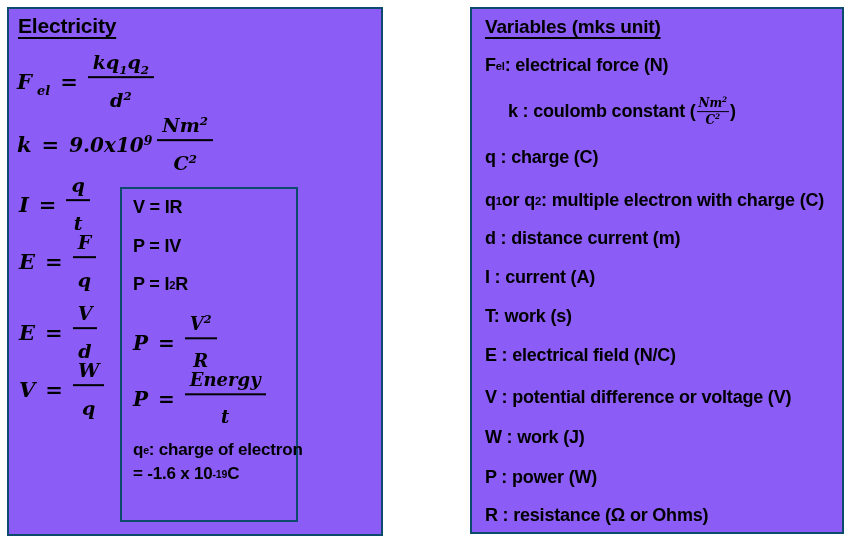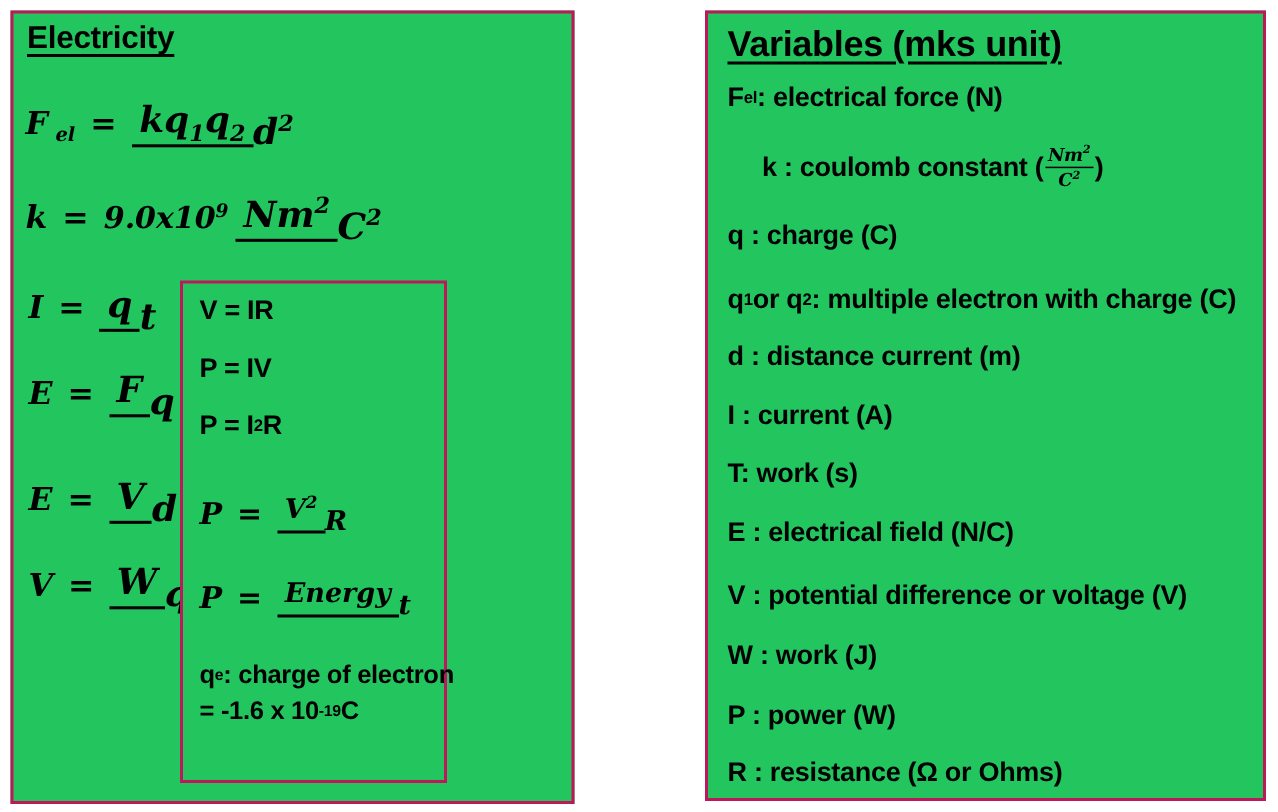--- a/index.html
+++ b/index.html
@@ -1,51 +1,51 @@
 <!DOCTYPE html>
 <html><head>
 <meta charset="utf-8">
 <style>
   * { margin:0; padding:0; box-sizing:border-box; }
   html,body { background:#ffffff; }
   body {
     width:852px; height:541px; position:relative; overflow:hidden;
     font-family:"Liberation Sans", sans-serif; color:#000;
   }
-  .box { position:absolute; border:2px solid #be185d; background:#22c55e;text-decoration:underline; }
+  .box { position:absolute; border:2px solid #0c4a6e; background:#8b5cf6;text-decoration:underline; }
   .row {
     position:absolute; transform:translateY(-50%);
     display:flex; align-items:center; white-space:nowrap;
   }
   .sans { font-family:"Liberation Sans", sans-serif; font-weight:bold; letter-spacing:-0.2px; }
   .math { font-family:"DejaVu Serif", serif; font-weight:bold; font-style:italic; }
   .math .eq, .math .up { font-style:normal; }
   .eq { margin:0 10px; }
   .title {
     position:absolute; font-weight:bold;
     text-decoration:underline; text-decoration-thickness:2px; text-underline-offset:4px;
     white-space:nowrap; letter-spacing:-0.2px;
   }
-  .frac { display:inline-flex; align-items:center; line-height:1.15; }
+  .frac { display:inline-flex; flex-direction:column; align-items:center; line-height:1.15; }
   .frac .num { border-bottom:2px solid #000; padding:0 5px 2px; }
   .frac .den { padding-top:12px; }
   sub { font-size:62%; line-height:0; }
   sup { font-size:62%; line-height:0; }
   .lhs-sub { margin-left:5px; }
   
   .ifrac {
     display:inline-flex; flex-direction:column; align-items:center;
     font-family:"DejaVu Serif", serif; font-style:italic; font-weight:bold;
     font-size:12px; line-height:1.2; margin:0 1px; vertical-align:middle;
   }
   .ifrac .num { border-bottom:1.5px solid #000; padding:0 2px 1px; }
   .ifrac .den { padding-top:1px; }
   .fs21 { font-size:21px; }
   .fs20 { font-size:20px; }
-  .fs19 { font-size:24px; }
+  .fs19 { font-size:19px; }
   .fs18 { font-size:18px; }
   .fs17 { font-size:17px; }
 </style>
 </head>
 <body>
 
 <div class="box" style="left:7px; top:7px; width:376px; height:529px;">
 
   <div class="title fs21" style="left:9px; top:5px;">Electricity</div>
 

